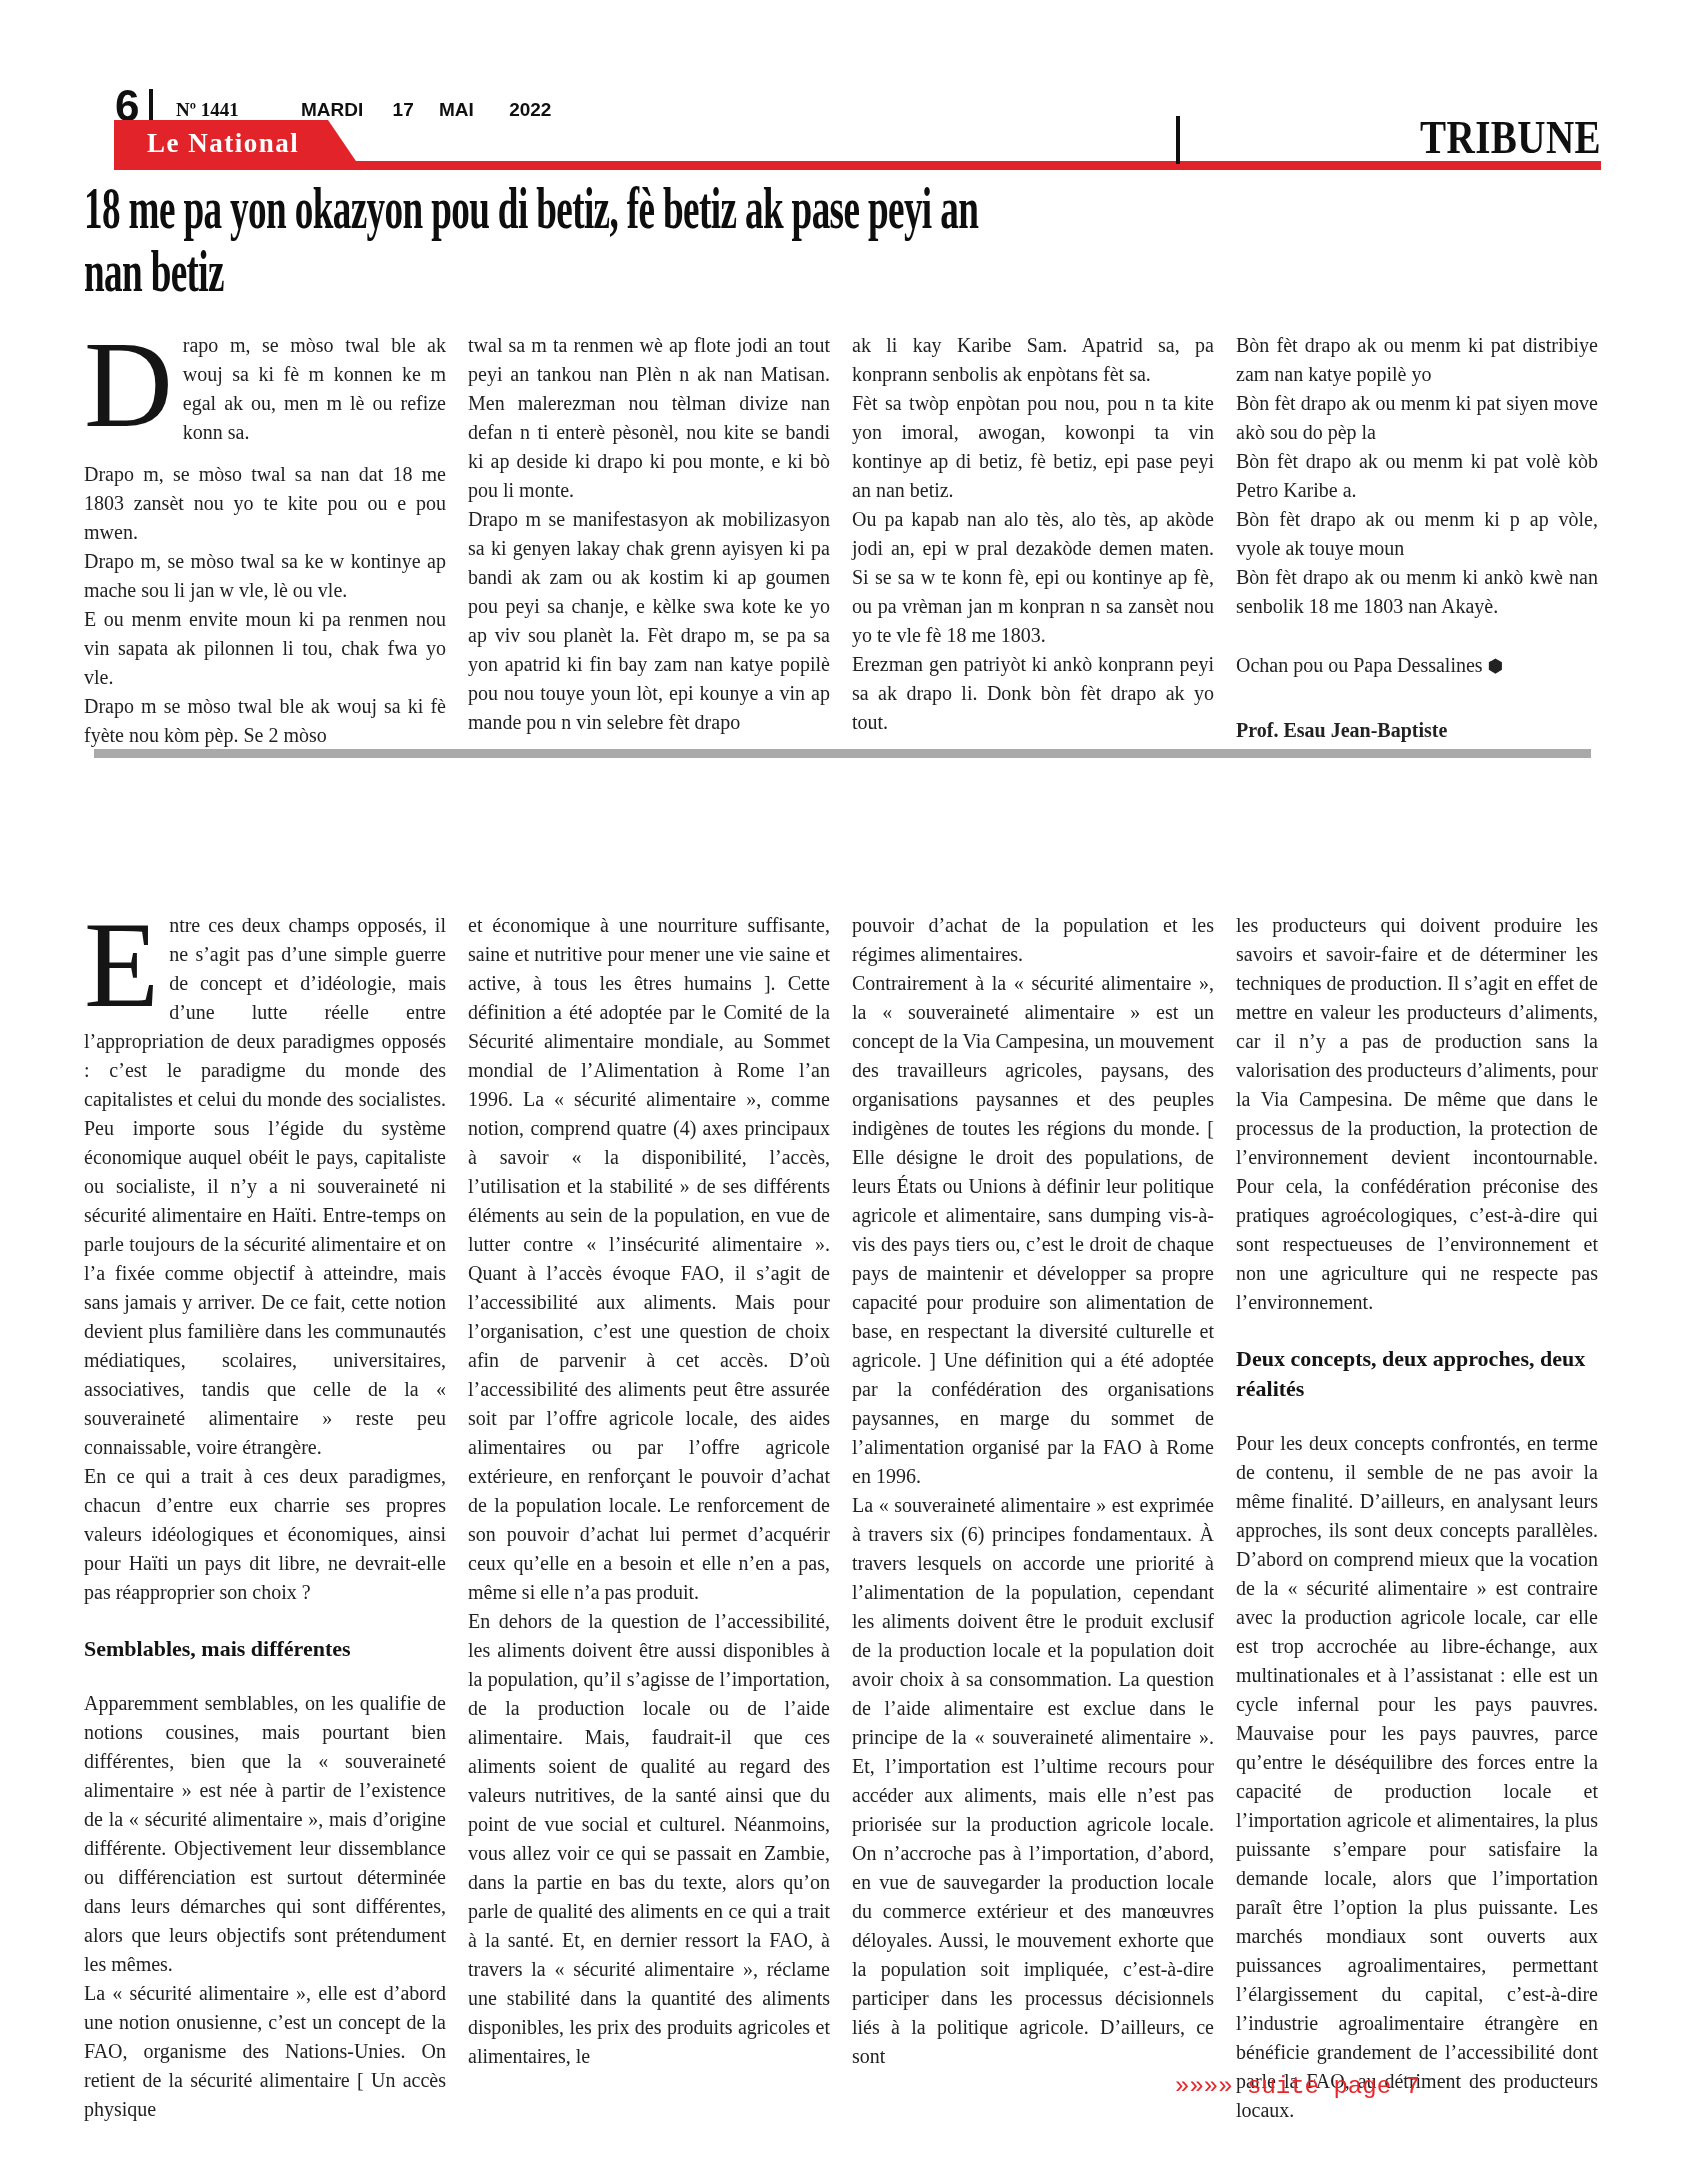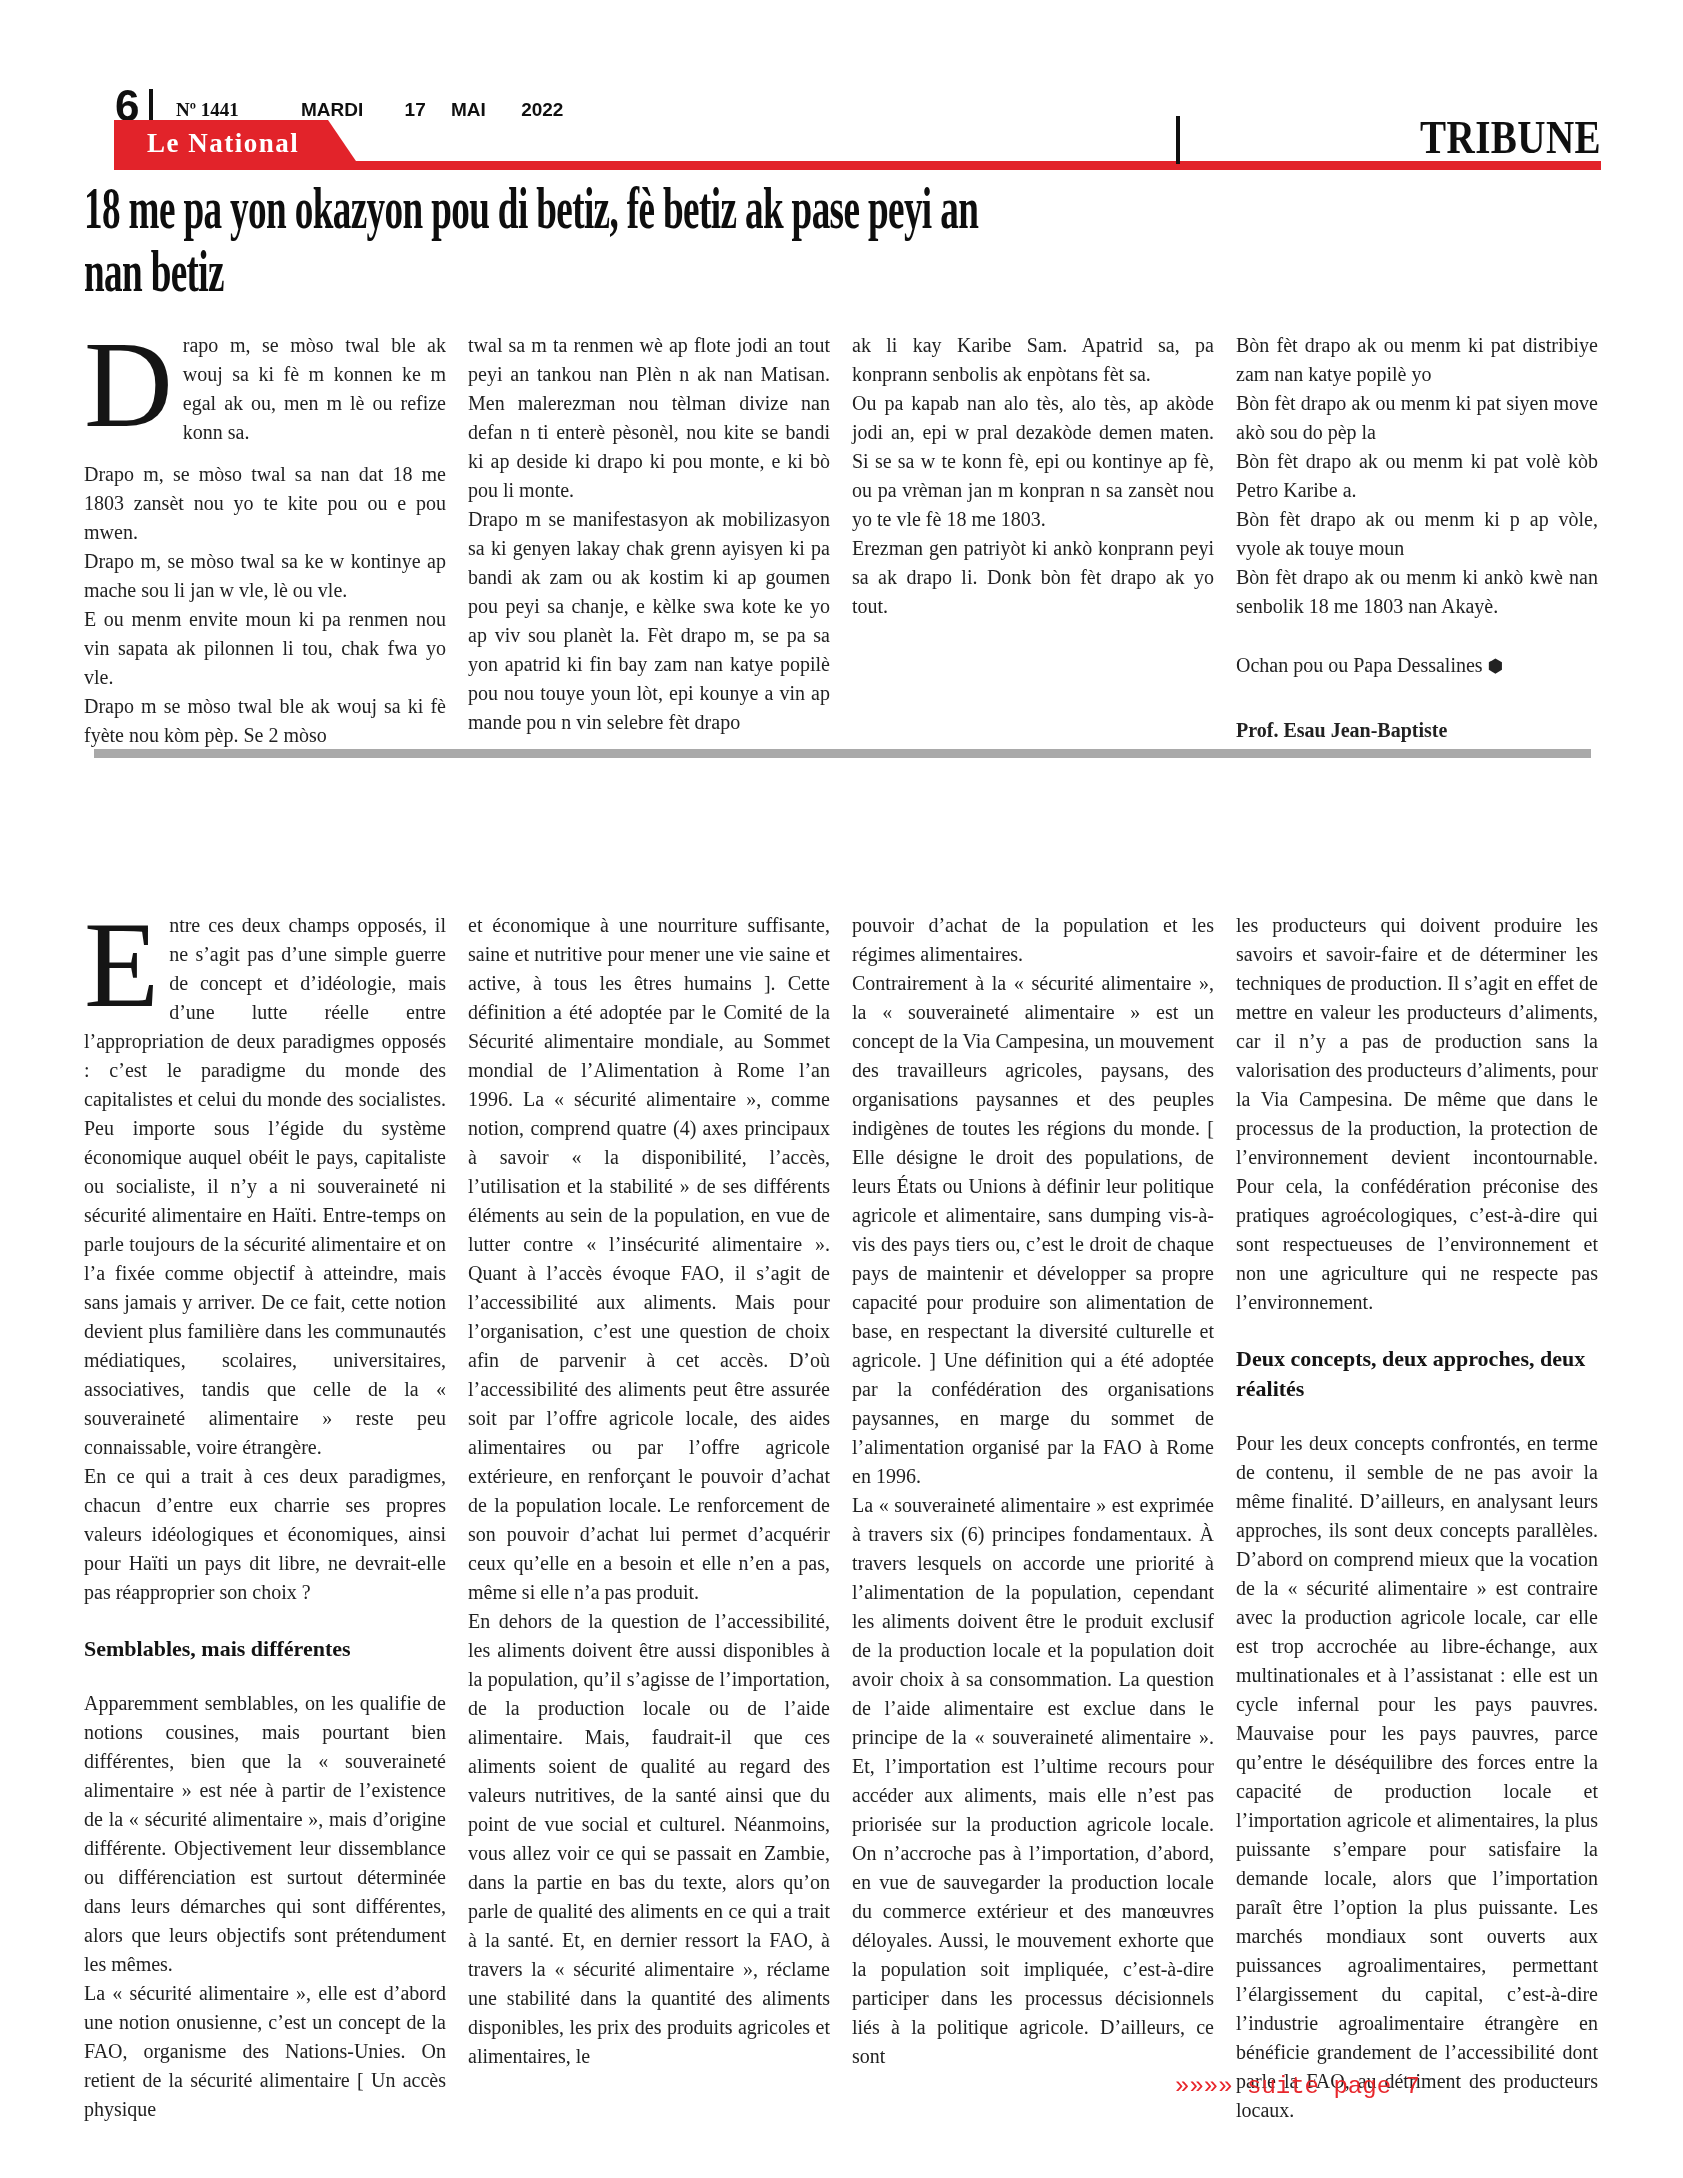--- a/index.html
+++ b/index.html
@@ -6,21 +6,21 @@
   .page{position:relative;width:1683px;height:2178px;background:#ffffff;overflow:hidden;
         font-family:"Liberation Serif","DejaVu Serif",serif;color:#1d1d1d;}
 
   
   .pagenum{position:absolute;left:115px;top:81px;font-family:"Liberation Sans",sans-serif;
            font-weight:bold;font-size:44px;color:#101010;}
   .pagenum-bar{position:absolute;left:149px;top:89px;width:4px;height:48px;background:#101010;}
   .meta{position:absolute;left:176px;top:99px;font-family:"Liberation Sans",sans-serif;
         font-weight:bold;font-size:19px;color:#101010;white-space:nowrap;}
   .meta span{display:inline-block;}
-  .m-issue{margin-right:57px;font-family:Liberation Serif, serif;} .m-day{margin-right:36px;} .m-num{margin-right:20px;} .m-month{margin-right:30px;}
+  .m-issue{margin-right:57px;font-family:Liberation Serif, serif;} .m-day{margin-right:24px;} .m-num{margin-right:20px;} .m-month{margin-right:30px;}
 
   .brand-tab{position:absolute;left:114px;top:120px;width:246px;height:47px;background:#e2232a;
              clip-path:polygon(0 0,87% 0,100% 100%,0 100%);}
   .brand-text{position:absolute;left:147px;top:128px;color:#ffffff;font-weight:bold;
               font-size:27px;letter-spacing:1.5px;}
   .red-bar{position:absolute;left:114px;top:161px;width:1487px;height:9px;background:#e2232a;}
   .sec-divider{position:absolute;left:1176px;top:116px;width:4px;height:48px;background:#101010;}
   .section{position:absolute;left:1228px;top:111px;width:373px;text-align:right;}
   .section span{display:inline-block;font-weight:bold;font-size:46px;letter-spacing:0.5px;
                 transform:scaleX(0.85);transform-origin:100% 50%;color:#101010;}
@@ -84,20 +84,21 @@
           <p>E ou menm envite moun ki pa renmen nou vin sapata ak pilonnen li tou, chak fwa yo vle.</p>
           <p>Drapo m se mòso twal ble ak wouj sa ki fè fyète nou kòm pèp.  Se 2 mòso</p>
         </div>
     </div>
     <div class="col">
         <p>twal sa m ta renmen wè ap flote jodi an tout peyi an tankou nan Plèn n ak nan Matisan. Men malerezman nou tèlman divize nan defan n ti enterè pèsonèl, nou kite se bandi ki ap deside ki drapo ki pou monte, e ki bò pou li monte.</p>
         <p>Drapo m se manifestasyon ak mobilizasyon sa ki genyen lakay chak grenn ayisyen ki pa bandi ak zam ou ak kostim ki ap goumen pou peyi sa chanje, e kèlke swa kote ke yo ap viv sou planèt la. Fèt drapo m, se pa sa yon apatrid ki fin bay zam nan katye popilè pou nou touye youn lòt, epi kounye a vin ap mande pou n vin selebre fèt drapo</p>
       </div>
     <div class="col">
         <p>ak li kay Karibe Sam. Apatrid sa, pa konprann senbolis ak enpòtans fèt sa.</p>
+        <p>Fèt sa twòp enpòtan pou nou, pou n ta kite yon imoral, awogan, kowonpi ta vin kontinye ap di betiz, fè betiz, epi pase peyi an nan betiz.</p>
         <p>Ou pa kapab nan alo tès, alo tès, ap akòde jodi an, epi w pral dezakòde demen maten. Si se sa w te konn fè, epi ou kontinye ap fè, ou pa vrèman jan m konpran n sa zansèt nou yo te vle fè 18 me 1803.</p>
         <p>Erezman gen patriyòt ki ankò konprann peyi sa ak drapo li. Donk bòn fèt drapo ak yo tout.</p>
       </div>
     <div class="col">
       <div>
           <p>Bòn fèt drapo ak ou menm ki pat distribiye zam nan katye popilè yo</p>
           <p>Bòn fèt drapo ak ou menm ki pat siyen move akò sou do pèp la</p>
           <p>Bòn fèt drapo ak ou menm ki pat volè kòb Petro Karibe a.</p>
           <p>Bòn fèt drapo ak ou menm ki p ap vòle, vyole ak touye moun</p>
           <p>Bòn fèt drapo ak ou menm ki ankò kwè nan senbolik 18 me 1803 nan Akayè.</p>

